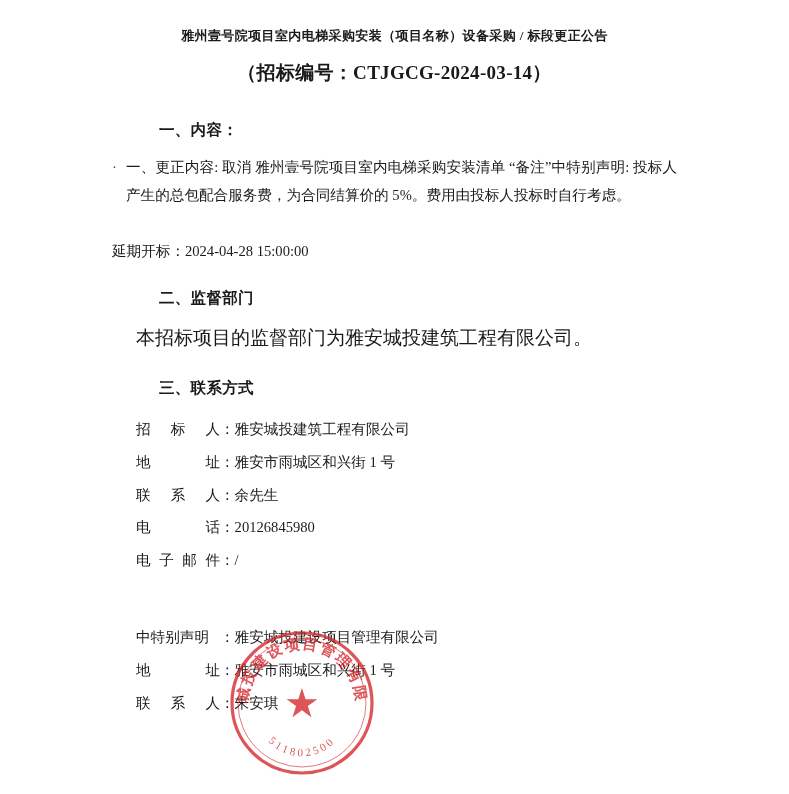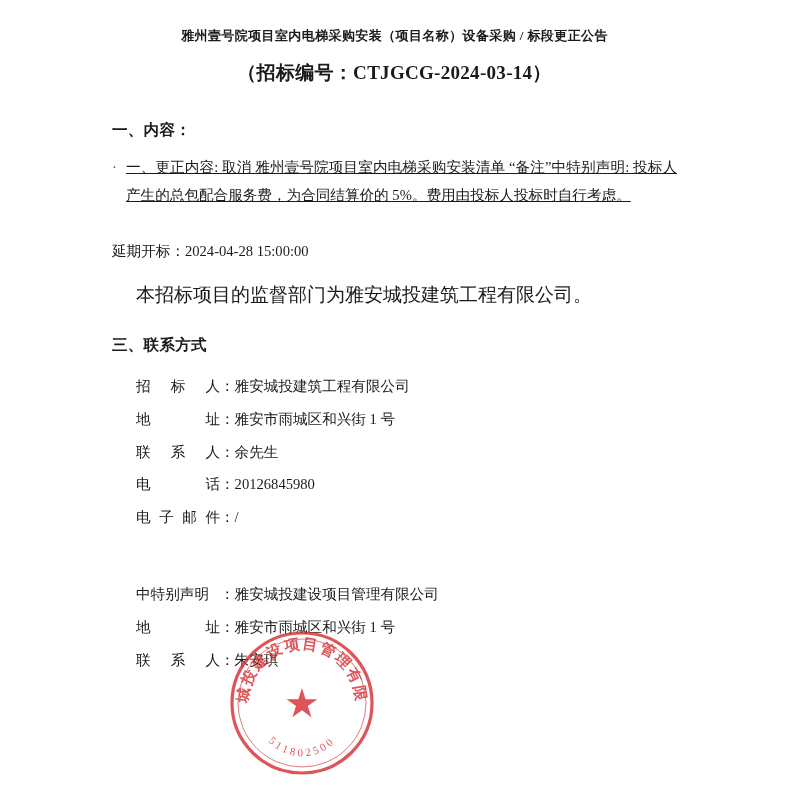--- a/index.html
+++ b/index.html
@@ -40,20 +40,21 @@
   }
   .body-wrap {
     padding: 0 112px 0 112px;
     box-sizing: border-box;
   }
   .section-head {
     font-size: 15.5px;
     font-weight: bold;
     margin-top: 34px;
     letter-spacing: 0.3px;
+    margin-left: 47px;
   }
   .section-head.tight {
     margin-top: 22px;
   }
   .para {
     font-size: 14.6px;
     line-height: 1.95;
     text-align: justify;
     margin-top: 12px;
   }
@@ -68,21 +69,20 @@
     font-size: 14.6px;
     line-height: 1.95;
     color: #555;
     text-align: left;
   }
   .bullet-text {
     flex: 1 1 auto;
     font-size: 14.6px;
     line-height: 1.95;
     text-align: justify;
-    text-decoration: underline;
   }
   .para-plain {
     font-size: 14.6px;
     line-height: 1.95;
     margin-top: 6px;
   }
   .gap-lg { height: 22px; }
   .sub-para {
     font-size: 19px;
     line-height: 1.95;
@@ -148,20 +148,21 @@
       <div class="bullet-dot">·</div>
       <div class="bullet-text">一、更正内容: 取消 雅州壹号院项目室内电梯采购安装清单 “备注”中特别声明: 投标人产生的总包配合服务费，为合同结算价的 5%。费用由投标人投标时自行考虑。</div>
     </div>
 
 
     <div class="gap-lg"></div>
 
 
     <div class="para-plain">延期开标：2024-04-28  15:00:00</div>
 
+    <div class="section-head tight">二、监督部门</div>
     <div class="sub-para">本招标项目的监督部门为雅安城投建筑工程有限公司。</div>
 
     <div class="section-head tight">三、联系方式</div>
 
     <div class="contact-block">
       <div class="contact-row">
         <div class="contact-label">
             <span class="lbl-char">招</span>
             <span class="lbl-char">标</span>
             <span class="lbl-char">人</span>

